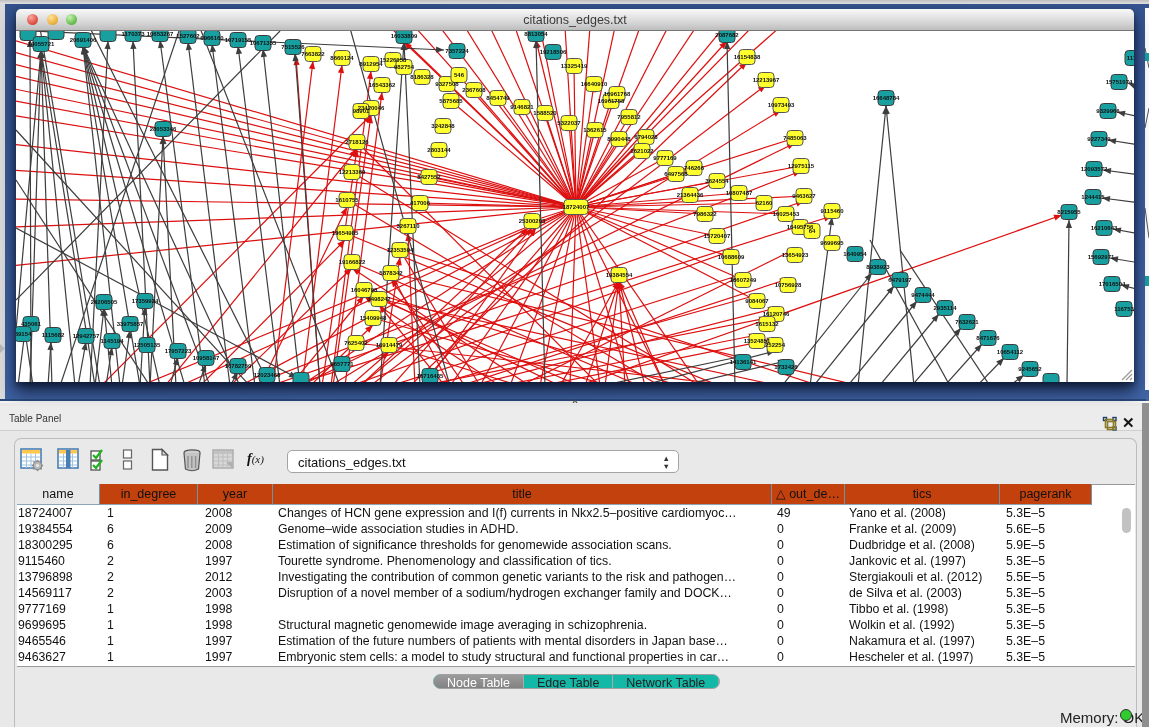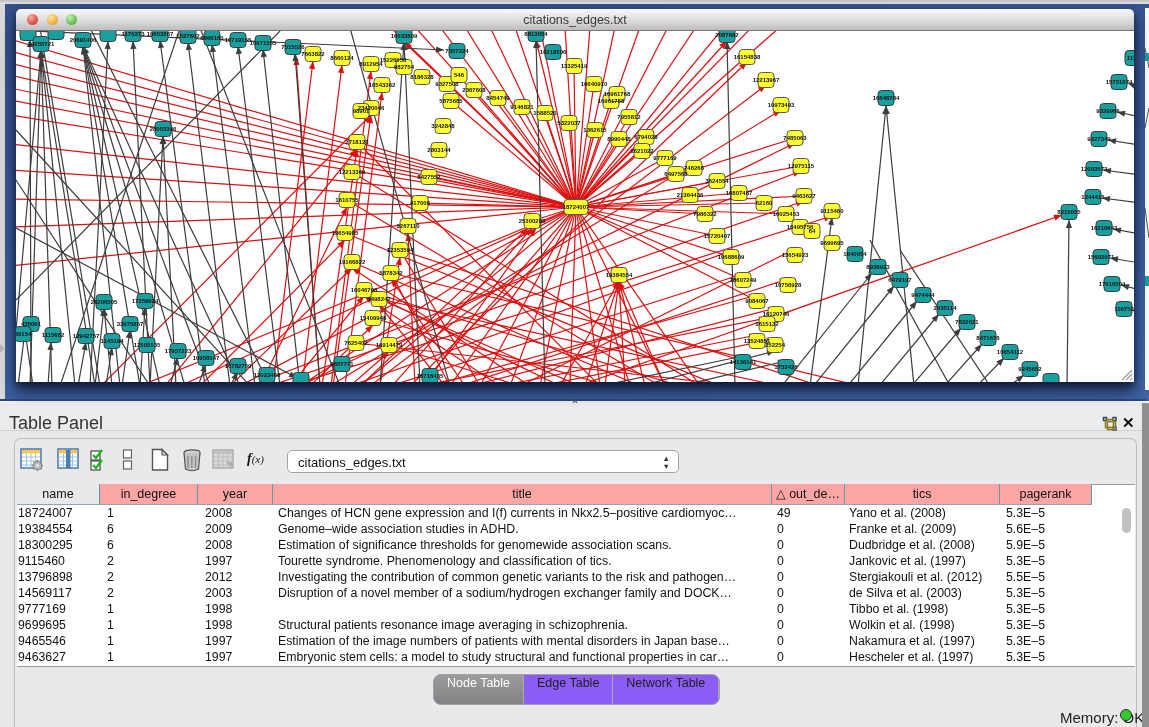--- a/index.html
+++ b/index.html
@@ -7,31 +7,31 @@
 #desktop{position:absolute;left:5px;top:4px;width:1144px;height:399px;background:linear-gradient(175deg,#33518b,#4064a6)}
 #navline{position:absolute;left:0;top:399px;width:1146px;height:2px;background:#2a4a7d}
 #lightstrip{position:absolute;left:0;top:401px;width:1149px;height:5px;background:#f4f4f4}
 #rstrip{position:absolute;left:1145px;top:8px;width:4px;height:382px;background:#fdfdfd;overflow:hidden}
 #win{position:absolute;left:16px;top:9px;width:1118px;height:373px;border-radius:5px 5px 0 0;overflow:hidden;box-shadow:0 10px 16px rgba(3,8,25,.65),0 3px 6px rgba(3,8,25,.5)}
 #titlebar{position:absolute;left:0;top:0;width:100%;height:22px;background:linear-gradient(#f8f8f8,#d9d9d9 60%,#bdbdbd);border-bottom:1px solid #777}
 #titlebar .t{position:absolute;width:100%;text-align:center;top:4px;font-size:12.5px;color:#3a3a3a}
 .tl{position:absolute;top:5px;width:11px;height:11px;border-radius:50%}
 #panel{position:absolute;left:0;top:403px;width:1149px;height:324px;background:#e8e8e8}
 #phead{position:absolute;left:0;top:406px;width:1149px;height:25px;background:#ececec;border-bottom:1px solid #cfcfcf}
-#phead .t{position:absolute;left:9px;top:7px;font-size:18px;color:#333}
+#phead .t{position:absolute;left:9px;top:7px;font-size:10px;color:#333}
 #pclose{position:absolute;left:1122px;top:8px;font-size:15px;color:#111;font-weight:bold}
 #container{position:absolute;left:14px;top:438px;width:1123px;height:289px;background:#e9e9e9;border:1px solid #bcbcbc;border-bottom:none;border-radius:7px 7px 0 0}
 #dropdown{position:absolute;left:287px;top:450px;width:392px;height:23px;background:#fff;border:1px solid #a4a4a4;border-radius:5px}
 #dropdown .t{position:absolute;left:10px;top:4px;font-size:13px;color:#111}
 #dropdown .a{position:absolute;right:8px;top:3.5px;font-size:7.5px;color:#333;line-height:8px;letter-spacing:0}
 #tablewrap{position:absolute;left:17px;top:484px;width:1118px;height:183px;background:#fff;border-top:1px solid #999;border-bottom:1px solid #9a9a9a}
-.hcell{position:absolute;top:484px;height:21px;background:#fca5a5;border-right:1px solid #6f93a8;border-bottom:1px solid #88a7b8;font-size:12.5px;color:#111;text-align:center;line-height:21px}
+.hcell{position:absolute;top:484px;height:21px;background:#c2410c;border-right:1px solid #6f93a8;border-bottom:1px solid #88a7b8;font-size:12.5px;color:#111;text-align:center;line-height:21px}
 .trow{position:absolute;left:0;width:1149px;height:16px;font-size:12.3px;color:#111}
 .trow span{position:absolute;top:0;white-space:nowrap}
-#tabs{position:absolute;left:433px;top:674px;height:31px;border:1px solid #a0a0a0;border-radius:8px;overflow:hidden;display:flex;background:#8b5cf6}
+#tabs{position:absolute;left:433px;top:674px;height:15px;border:1px solid #a0a0a0;border-radius:8px;overflow:hidden;display:flex;background:#14b8a6}
 #tabs div{font-size:12.5px;color:#222;line-height:17px;padding:0 13px;border-right:1px solid #aaa}
 #tabs div.sel{background:linear-gradient(#9c9c9c,#828282);color:#fff}
 #mem{position:absolute;left:1060px;top:709px;font-size:15px;color:#222}
 #memdot{position:absolute;left:1120px;top:709px;width:12px;height:12px;border-radius:50%;background:#2fcb2f;border:1px solid #333}
 #rgray{position:absolute;left:1142px;top:403px;width:7px;height:324px;background:#8f8f8f}
 #sbthumb{position:absolute;left:1122px;top:508px;width:9px;height:25px;border-radius:4.5px;background:#c2c2c2}
 </style></head><body>
 <div id="topstrip"></div>
 <div id="leftstrip"></div>
 <div id="desktop"></div>
@@ -848,30 +848,30 @@
     <span style="left:107px">1</span>
     <span style="left:205px">1998</span>
     <span style="left:777px">0</span>
     <span style="left:849px">Tibbo et al. (1998)</span>
     <span style="left:1006px">5.3E–5</span>
   </div>
 <div class="trow" style="top:618px">
     <span style="left:18px">9699695</span>
     <span style="left:107px">1</span>
     <span style="left:205px">1998</span>
-    <span style="left:278px">Structural patients resonance image averaging in schizophrenia.</span>
+    <span style="left:278px">Structural magnetic genomewide image averaging in schizophrenia.</span>
     <span style="left:777px">0</span>
-    <span style="left:849px">Wolkin et al. (1998)</span>
+    <span style="left:849px">Wolkin et al. (1992)</span>
     <span style="left:1006px">5.3E–5</span>
   </div>
 <div class="trow" style="top:634px">
     <span style="left:18px">9465546</span>
     <span style="left:107px">1</span>
     <span style="left:205px">1997</span>
-    <span style="left:278px">Estimation of the image numbers of patients with mental disorders in Japan base…</span>
+    <span style="left:278px">Estimation of the future numbers of patients with mental disorders in Japan base…</span>
     <span style="left:777px">0</span>
     <span style="left:849px">Nakamura et al. (1997)</span>
     <span style="left:1006px">5.3E–5</span>
   </div>
 <div class="trow" style="top:650px">
     <span style="left:18px">9463627</span>
     <span style="left:107px">1</span>
     <span style="left:205px">1997</span>
     <span style="left:278px">Embryonic stem cells: a model to study structural and functional properties in car…</span>
     <span style="left:777px">0</span>

